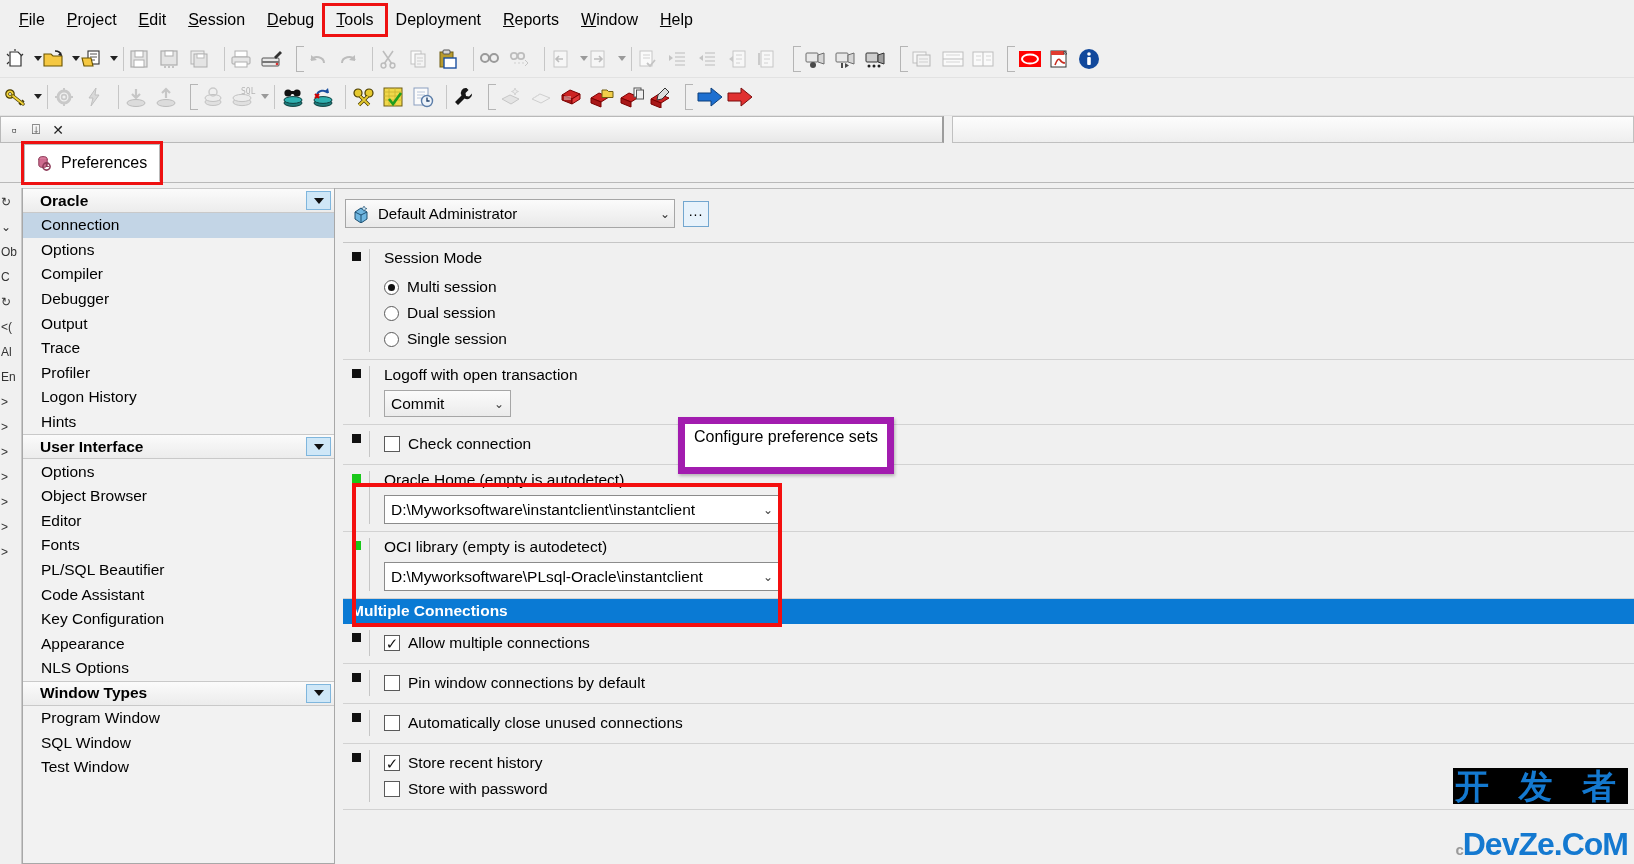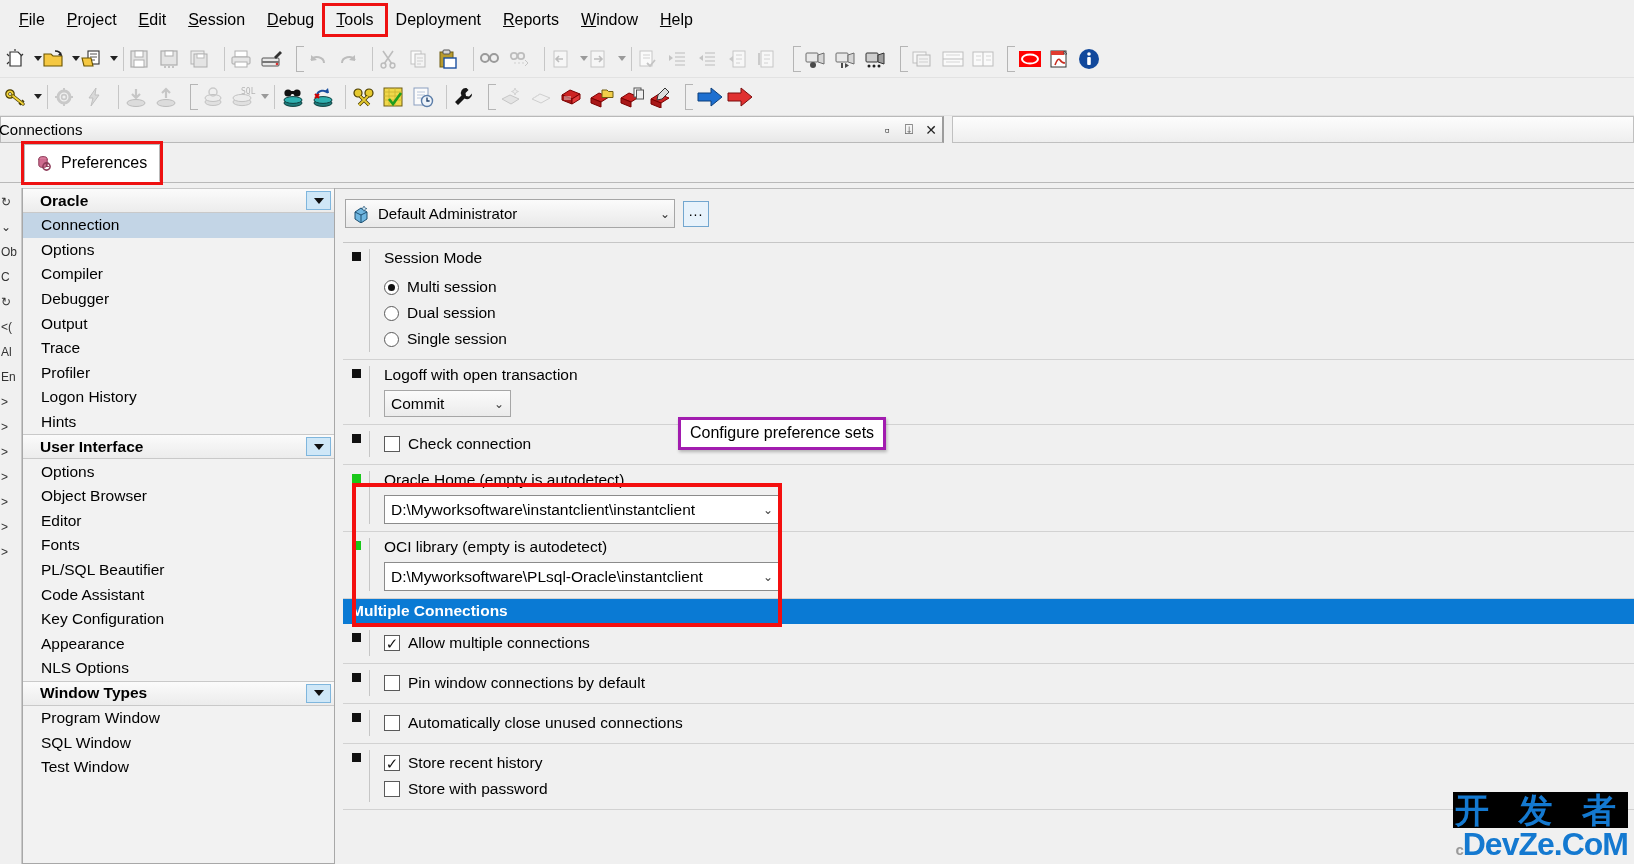--- a/index.html
+++ b/index.html
@@ -201,22 +201,22 @@
     width:26px; height:26px;
     background:#e7f2fb;
     border:1px solid #72a6cf;
     display:flex; align-items:center; justify-content:center;
     font-size:14px; letter-spacing:1px; line-height:6px; padding-bottom:6px;
   }
   #tooltip {
     position:absolute;
     left:343px; top:228px;
     background:#fff;
-    border:3px solid #a21caf;
-    padding:4px 9px 5px 9px;
+    border:7px solid #a21caf;
+    padding:4px 9px 21px 9px;
     font-size:16px;
     box-shadow:1px 2px 3px rgba(0,0,0,.25);
     z-index:20;
     white-space:nowrap;
   }
 
   
   #props { margin:14px 0 0 8px; border-top:1px solid #c6c6c6; }
   .prow {
     border-bottom:1px solid #d2d2d2;
@@ -286,21 +286,21 @@
   
   #watermark {
     position:absolute; right:6px; bottom:4px;
     text-align:right; z-index:30; line-height:1;
   }
   #wm-cn {
     font-size:34px; font-weight:bold; color:#1479d0;
     letter-spacing:10px; -webkit-text-stroke:0px;
     background:#000; padding:1px 2px; display:inline-block;
   }
-  #wm-en { font-size:32px; font-weight:bold; color:#1479d0; letter-spacing:-1px; }
+  #wm-en { font-size:32px; font-weight:bold; color:#1479d0; letter-spacing:-1px;margin-top:24px; }
   #wm-en .sm { font-size:15px; color:#9a9a9a; }
 
   svg { display:block; }
 </style>
 </head>
 <body>
 
 <div id="menubar">
     <div class="menu-item"><span class="mn">F</span>ile</div>
     <div class="menu-item"><span class="mn">P</span>roject</div>
@@ -702,21 +702,20 @@
   </div>
   <div class="tb-btn">
     <svg width="28" height="22" viewBox="0 0 28 22">
         <path d="M2 7 h13 v-5 l11 9 l-11 9 v-5 H2 z" fill="#e03030" stroke="#7a0d0d"></path>
       </svg>
   </div>
 </div>
 
 <div id="dockbar">
   <div id="dock-title">
-    <span class="label">Connections</span>
     <span class="dock-btn">▫</span>
     <span class="dock-btn">⍗</span>
     <span class="dock-btn">✕</span>
   </div>
   <div id="dock-right"></div>
 </div>
 
 <div id="tabstrip">
   <div id="tab-pref">
     <span>

